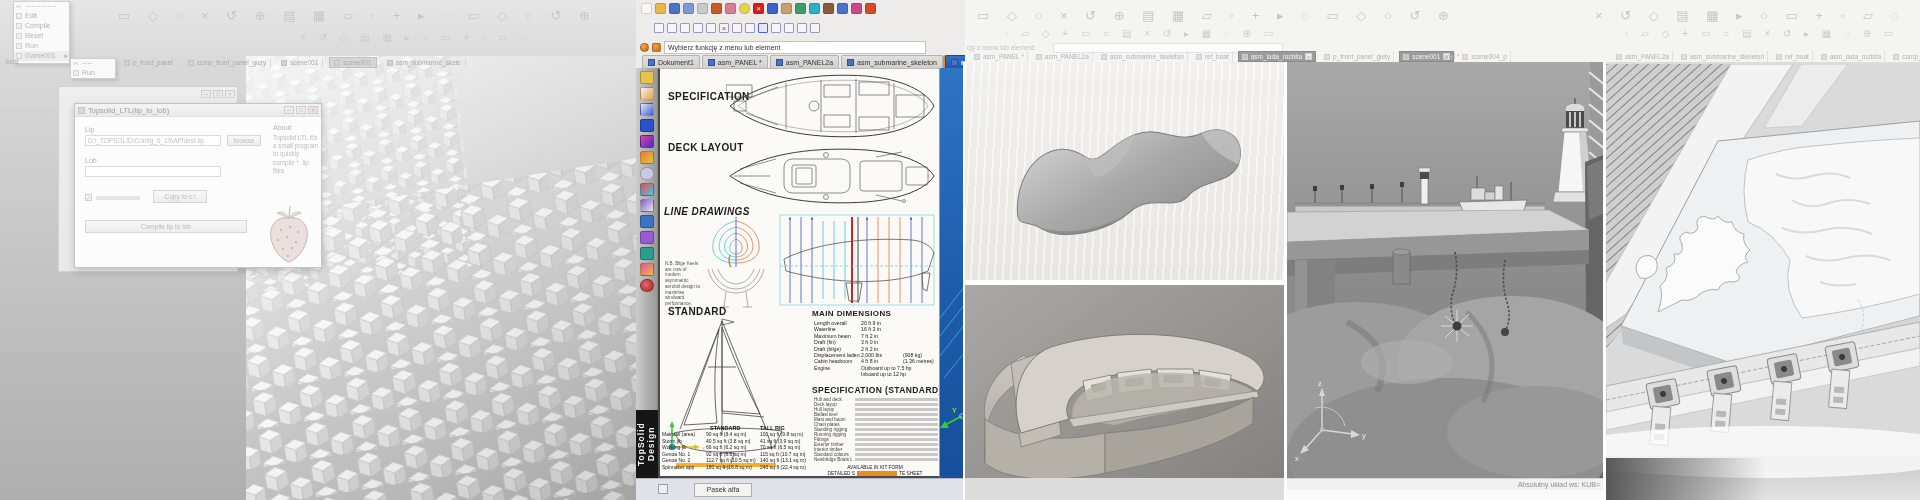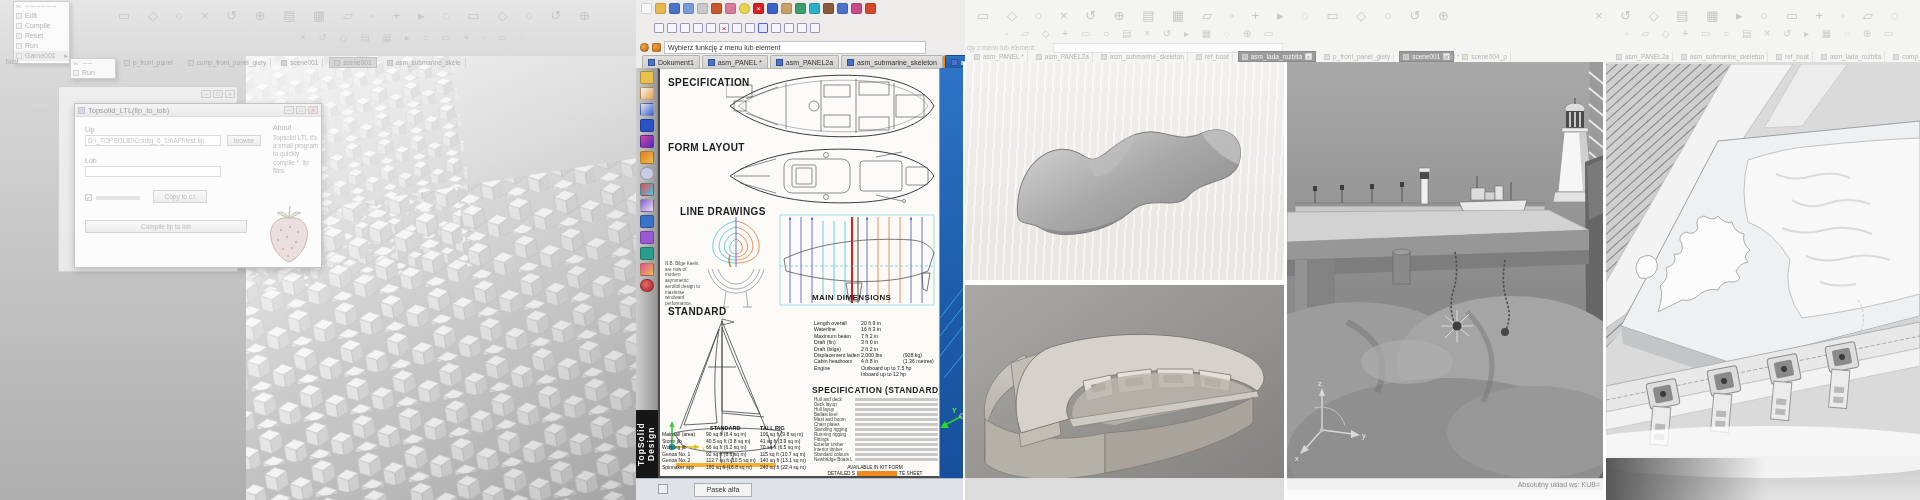--- a/index.html
+++ b/index.html
@@ -302,21 +302,21 @@
       <div class="rail-ic" style="background:linear-gradient(135deg,#8a5ad8,#e8e8e8);"></div>
       <div class="rail-ic" style="background:#3a72c8;"></div>
       <div class="rail-ic" style="background:#9a5ad8;"></div>
       <div class="rail-ic" style="background:#2a9e8a;"></div>
       <div class="rail-ic" style="background:linear-gradient(135deg,#e84a9a,#e8c24a);"></div>
       <div class="rail-ic" style="background:radial-gradient(circle at 40% 40%,#e86a6a,#a42020);border-radius:7px;"></div>
     </div>
     <div class="abs brand" style="left:0;top:410px;width:22px;height:68px;">TopSolid Design</div>
 
     <div class="abs doc-page" style="left:22px;top:68px;width:282px;height:410px;">
-      <div class="abs doc-h" style="left:8px;top:8px;">SPECIFICATION</div>
+      <div class="abs doc-h" style="left:8px;top:22px;">SPECIFICATION</div>
 
       <svg class="abs" style="left:66px;top:2px;" width="212" height="70">
         <path d="M4,35 C40,7 95,2 140,5 C176,8 200,20 208,35 C200,50 176,62 140,65 C95,68 40,63 4,35 Z" fill="none" stroke="#3a3a3a" stroke-width="1"></path>
         <path d="M12,35 C45,12 95,7 140,10 C172,13 194,23 202,35 C194,47 172,57 140,60 C95,63 45,58 12,35 Z" fill="none" stroke="#777" stroke-width=".5"></path>
         <g stroke="#444" stroke-width=".6" fill="none">
           <line x1="60" y1="12" x2="60" y2="58"></line>
             <line x1="95" y1="9" x2="95" y2="61"></line>
           <line x1="130" y1="8" x2="130" y2="62"></line>
             <line x1="168" y1="12" x2="168" y2="58"></line>
           <rect x="98,14" y="14" width="26" height="12"></rect>
@@ -324,41 +324,41 @@
           <rect x="133" y="11" width="30" height="13"></rect>
             <rect x="133" y="46" width="30" height="13"></rect>
           <rect x="170" y="24" width="28" height="22"></rect>
             <rect x="98" y="44" width="26" height="12"></rect>
           <circle cx="88" cy="35" r="5"></circle>
             <line x1="20" y1="28" x2="52" y2="16"></line>
             <line x1="20" y1="42" x2="52" y2="54"></line>
           <rect x="8" y="30" width="12" height="10"></rect>
         </g>
       </svg>
-      <div class="abs doc-h" style="left:8px;top:73px;">FORM LAYOUT</div>
+      <div class="abs doc-h" style="left:8px;top:73px;">DECK LAYOUT</div>
 
       <svg class="abs" style="left:66px;top:76px;" width="212" height="62">
         <path d="M4,31 C40,6 95,2 140,5 C176,8 200,18 208,31 C200,44 176,54 140,57 C95,60 40,56 4,31 Z" fill="none" stroke="#3a3a3a" stroke-width="1"></path>
         <g stroke="#444" stroke-width=".6" fill="none">
           <rect x="58" y="14" width="66" height="34" rx="8"></rect>
           <rect x="66" y="20" width="24" height="22" rx="2"></rect>
             <rect x="70" y="23" width="16" height="16" rx="1"></rect>
           <rect x="134" y="16" width="42" height="30" rx="3"></rect>
           <line x1="8" y1="31" x2="44" y2="31"></line>
             <line x1="14" y1="24" x2="50" y2="14"></line>
             <line x1="14" y1="38" x2="50" y2="48"></line>
           <circle cx="100" cy="10" r="2.5"></circle>
             <circle cx="100" cy="52" r="2.5"></circle>
           <rect x="180" y="22" width="22" height="18" rx="2"></rect>
           <line x1="150" y1="50" x2="176" y2="56"></line>
             <circle cx="178" cy="56" r="1.5"></circle>
           <line x1="150" y1="12" x2="176" y2="7"></line>
         </g>
       </svg>
-      <div class="abs doc-h" style="left:20px;top:137px;">LINE DRAWINGS</div>
+      <div class="abs doc-h" style="left:4px;top:137px;font-style:italic;">LINE DRAWINGS</div>
 
       <svg class="abs" style="left:40px;top:146px;" width="74" height="52">
         <g fill="none" stroke="#43c3d8" stroke-width=".8">
           <path d="M36,6 C16,10 10,28 14,38 C18,46 28,48 36,48"></path>
           <path d="M36,12 C22,15 17,28 20,36 C23,43 30,45 36,45"></path>
           <path d="M36,18 C27,20 23,29 25,35 C27,40 32,42 36,42"></path>
           <path d="M36,24 C31,26 29,31 30,35 C31,38 34,39 36,39"></path>
         </g>
         <g fill="none" stroke="#e0763a" stroke-width=".8">
           <path d="M36,6 C56,10 62,28 58,38 C54,46 44,48 36,48"></path>
@@ -433,21 +433,21 @@
         </g>
         <polygon points="58,4 70,7 58,10" fill="none" stroke="#444" stroke-width=".7"></polygon>
         <rect x="12" y="148" width="100" height="4" fill="#f2ac2a" opacity=".95"></rect>
         <line x1="8" y1="132" x2="30" y2="132" stroke="#e0c020" stroke-width="1.6"></line>
         <polygon points="30,129.5 36,132 30,134.5" fill="#e0c020"></polygon>
         <line x1="8" y1="132" x2="8" y2="112" stroke="#3ac83a" stroke-width="1.6"></line>
         <polygon points="5.5,112 8,106 10.5,112" fill="#3ac83a"></polygon>
         <circle cx="8" cy="132" r="3" fill="#2ab0b0" stroke="#157878" stroke-width=".6"></circle>
         <text x="38" y="135" font-size="6" fill="#d4c020">x</text>
       </svg>
-      <div class="abs doc-h sm" style="left:152px;top:224px;text-align:right;">MAIN DIMENSIONS</div>
+      <div class="abs doc-h sm" style="left:152px;top:240px;text-align:right;">MAIN DIMENSIONS</div>
 
       <div class="abs" style="left:154px;top:251px;width:124px;">
         <div class="dim-row">
             <span class="dl">Length overall</span>
             <span class="dv">20 ft 9 in</span>
             <span class="de"></span>
           </div>
         <div class="dim-row">
             <span class="dl">Waterline</span>
             <span class="dv">16 ft 3 in</span>

